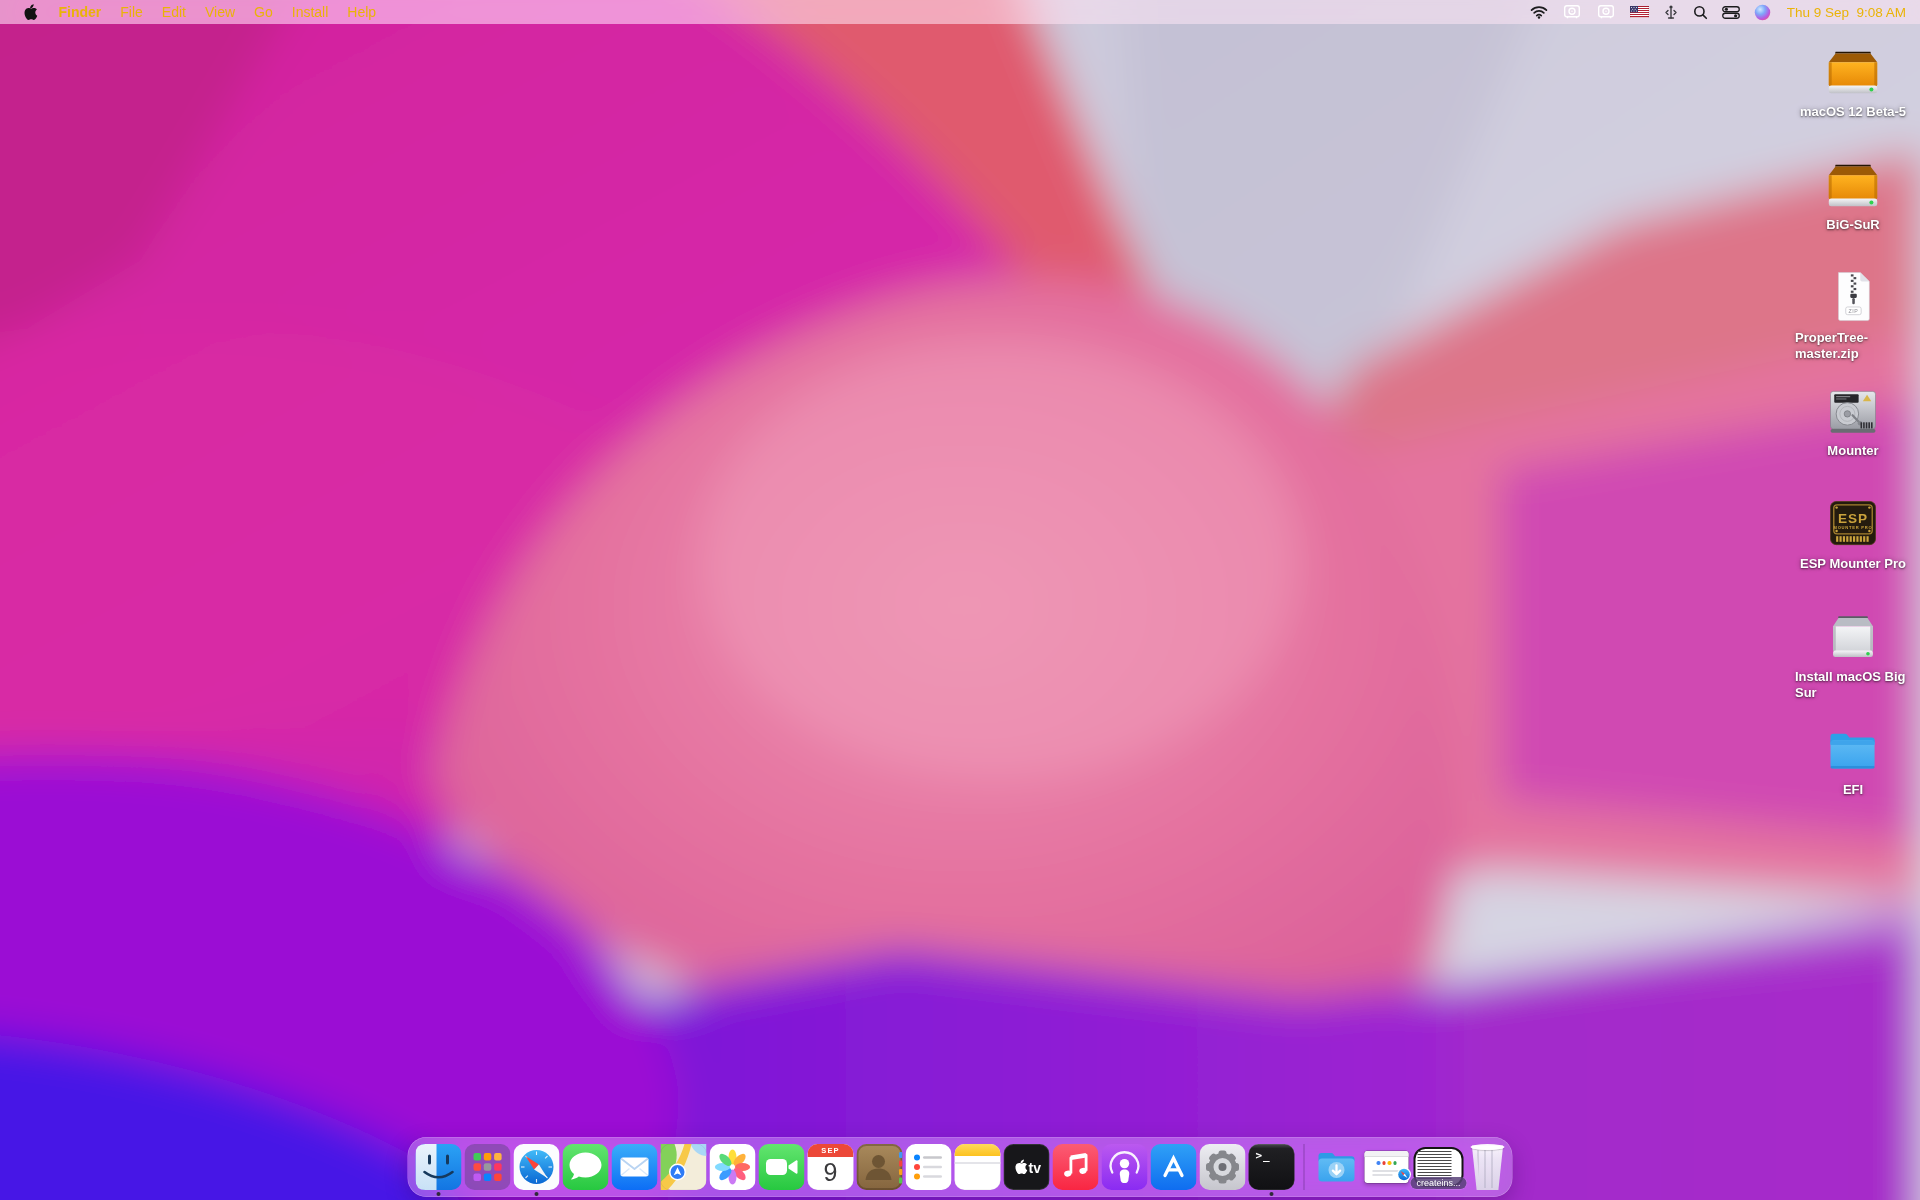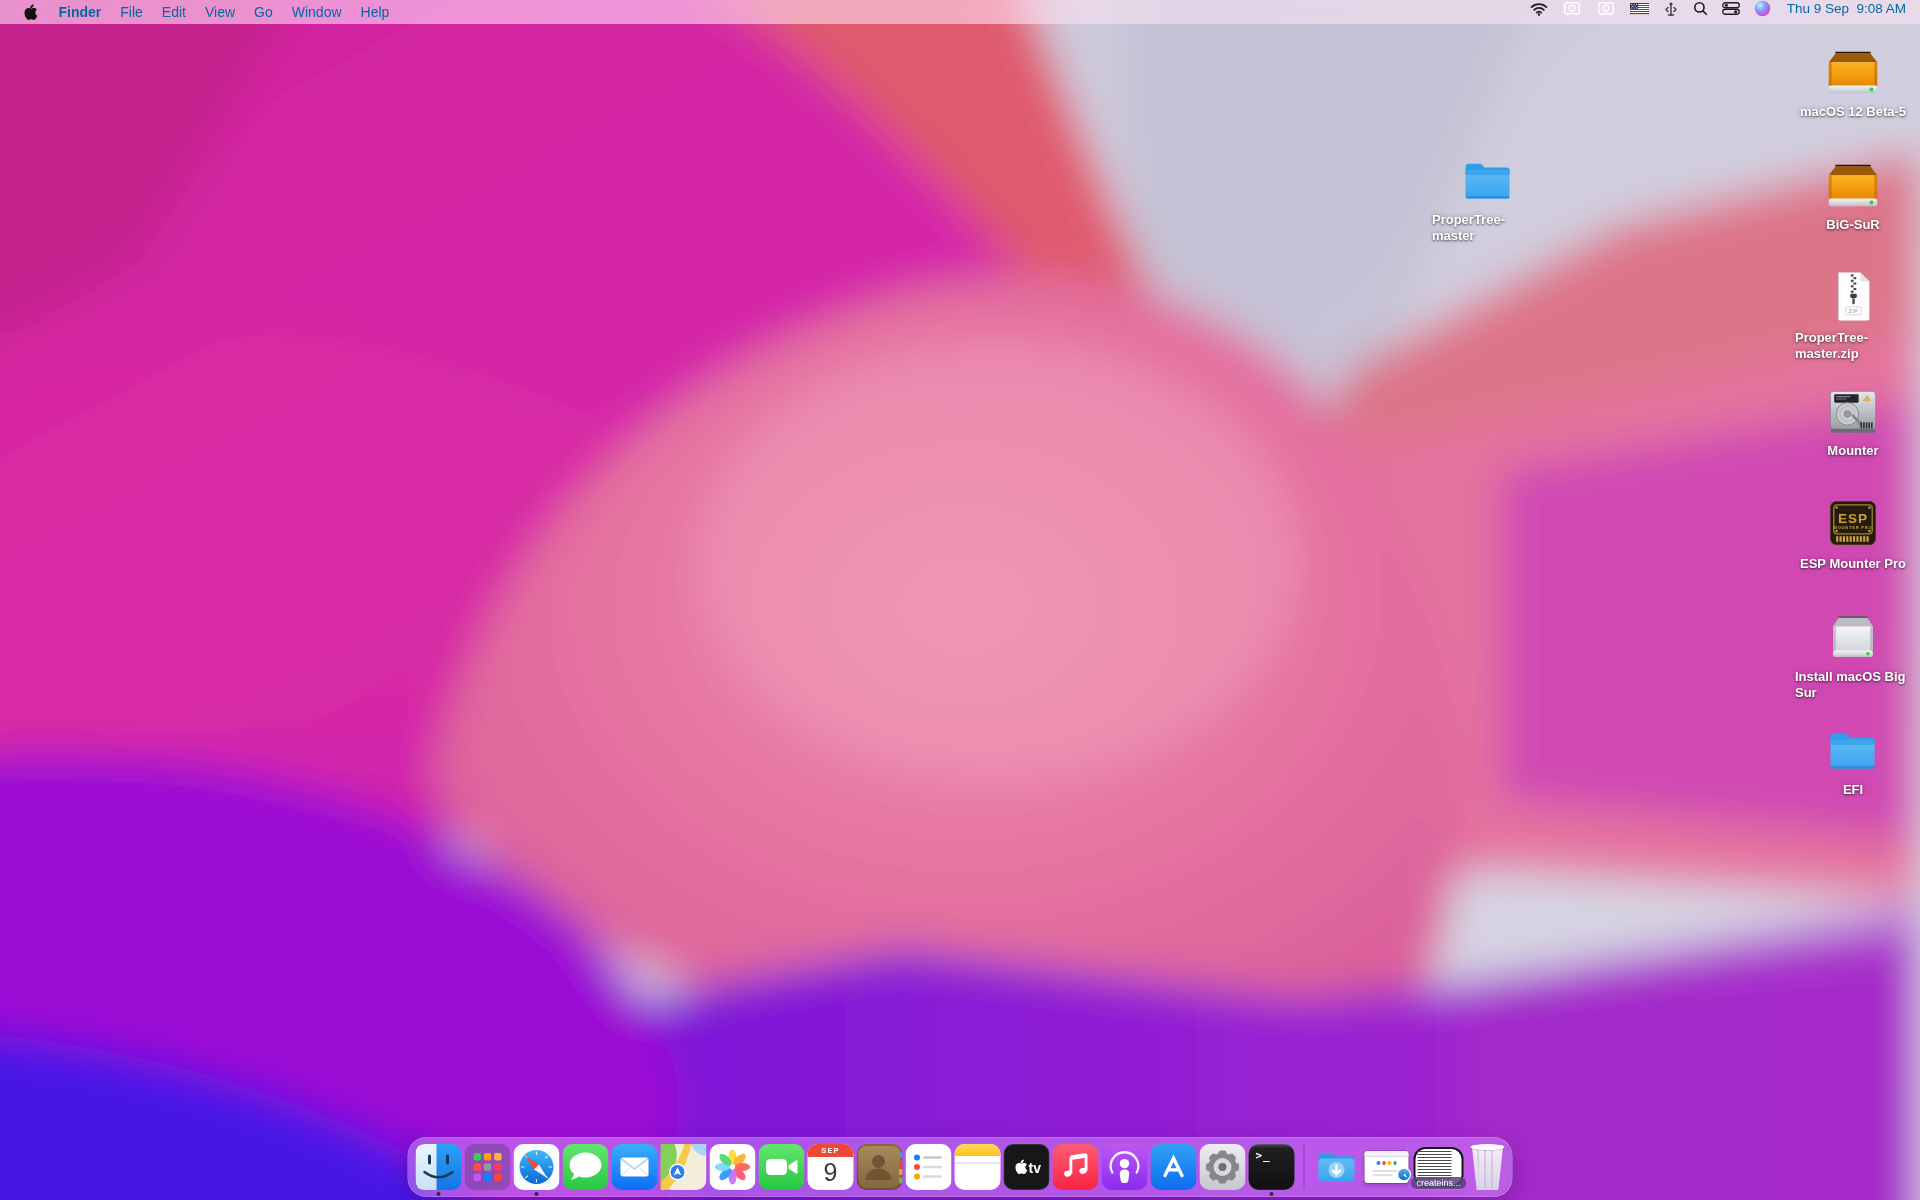--- a/index.html
+++ b/index.html
@@ -2,23 +2,23 @@
 <html><head>
 <meta charset="utf-8">
 <style>
   html,body{margin:0;padding:0;background:#000;}
   body{width:1920px;height:1200px;overflow:hidden;position:relative;
        font-family:"Liberation Sans",sans-serif;-webkit-font-smoothing:antialiased;}
   .screen{position:absolute;inset:0;overflow:hidden;}
   .wallpaper{position:absolute;inset:0;width:1920px;height:1200px;display:block;}
 
   
-  .menubar{position:absolute;top:0;left:0;right:0;height:24px;display:flex;align-items:flex-start;
+  .menubar{position:absolute;top:0;left:0;right:0;height:24px;display:flex;align-items:center;
     background:rgba(248,226,240,.60);backdrop-filter:blur(30px) saturate(170%);
-    font-size:14px;color:#0369a1;z-index:30;}
+    font-size:14px;color:#eab308;z-index:30;}
   .mb-left{display:flex;align-items:center;padding-left:12px;}
   .apple-btn{padding:0 11px;display:flex;align-items:center;}
   .mb-item{padding:0 9.5px;line-height:24px;}
   .mb-app{font-weight:700;}
   .mb-right{margin-left:auto;display:flex;align-items:center;gap:14px;padding-right:14px;}
   .mb-right svg{display:block;}
   .clock{white-space:pre;margin-left:2px;font-size:13.5px;}
 
   
   .dicon{position:absolute;width:116px;display:flex;flex-direction:column;align-items:center;gap:4px;z-index:5;}
@@ -210,21 +210,21 @@
       <span class="apple-btn">
         <svg width="15" height="18" viewBox="0 0 17 20">
             <use href="#applePath" fill="#121212"></use>
           </svg>
       </span>
       <span class="mb-item mb-app">Finder</span>
       <span class="mb-item">File</span>
       <span class="mb-item">Edit</span>
       <span class="mb-item">View</span>
       <span class="mb-item">Go</span>
-      <span class="mb-item">Window</span>
+      <span class="mb-item">Install</span>
       <span class="mb-item">Help</span>
     </div>
     <div class="mb-right">
       <span>
         <svg width="18" height="14" viewBox="0 0 16 12" fill="none" stroke="#1c1c1e" stroke-width="1.5" stroke-linecap="round">
           <path d="M1.4,4.3 a9.4,9.4 0 0 1 13.2,0"></path>
             <path d="M3.7,6.8 a6.2,6.2 0 0 1 8.6,0"></path>
             <path d="M6,9.2 a3,3 0 0 1 4,0"></path>
           <circle cx="8" cy="10.9" r="1.1" fill="#1c1c1e" stroke="none"></circle>
         </svg>
@@ -295,31 +295,20 @@
       </span>
       <span>
         <svg width="17" height="17" viewBox="0 0 18 18">
             <circle cx="9" cy="9" r="8.2" fill="url(#sirig)"></circle>
           </svg>
       </span>
       <span class="clock">Thu 9 Sep  9:08 AM</span>
     </div>
   </header>
 
-  <div class="dicon" style="left:1432px;top:150px;width:112px;">
-    <div class="art">
-      <svg width="60" height="53" viewBox="0 0 64 56">
-        <path d="M8,12 q0,-3 3,-3 h12 q2,0 3,1.5 l2,2.5 h24 q3,0 3,3 v4 H8 Z" fill="#2d9fe8"></path>
-        <rect x="8" y="16" width="47" height="30" rx="4" fill="url(#foldg)"></rect>
-        <rect x="8" y="16" width="47" height="5" fill="#39a0e9" opacity=".85"></rect>
-        <rect x="8" y="43.5" width="47" height="2.5" rx="1.2" fill="#2b8fdc"></rect>
-      </svg>
-    </div>
-    <div class="lbl">ProperTree-master</div>
-  </div>
 
   <div class="dicon" style="left:1795px;top:42px;">
     <div class="art">
       <svg width="62" height="56" viewBox="0 0 64 56">
         <path d="M14,7 L50,7 L50.5,9 L13.5,9 Z" fill="#241403"></path>
         <path d="M14,9 L50,9 L57,18 L7,18 Z" fill="#9c5a06"></path>
         <path d="M7,18 H57 V41 q0,2 -2,2 H9 q-2,0 -2,-2 Z" fill="url(#gOr)"></path>
         <path d="M7,18 h3 V43 h-1 q-2,0 -2,-2 Z" fill="#b96d04" opacity=".6"></path>
         <path d="M54,18 h3 V41 q0,2 -2,2 h-1 Z" fill="#b96d04" opacity=".6"></path>
         <rect x="7" y="42" width="50" height="8" rx="2.5" fill="url(#gMet)"></rect>

